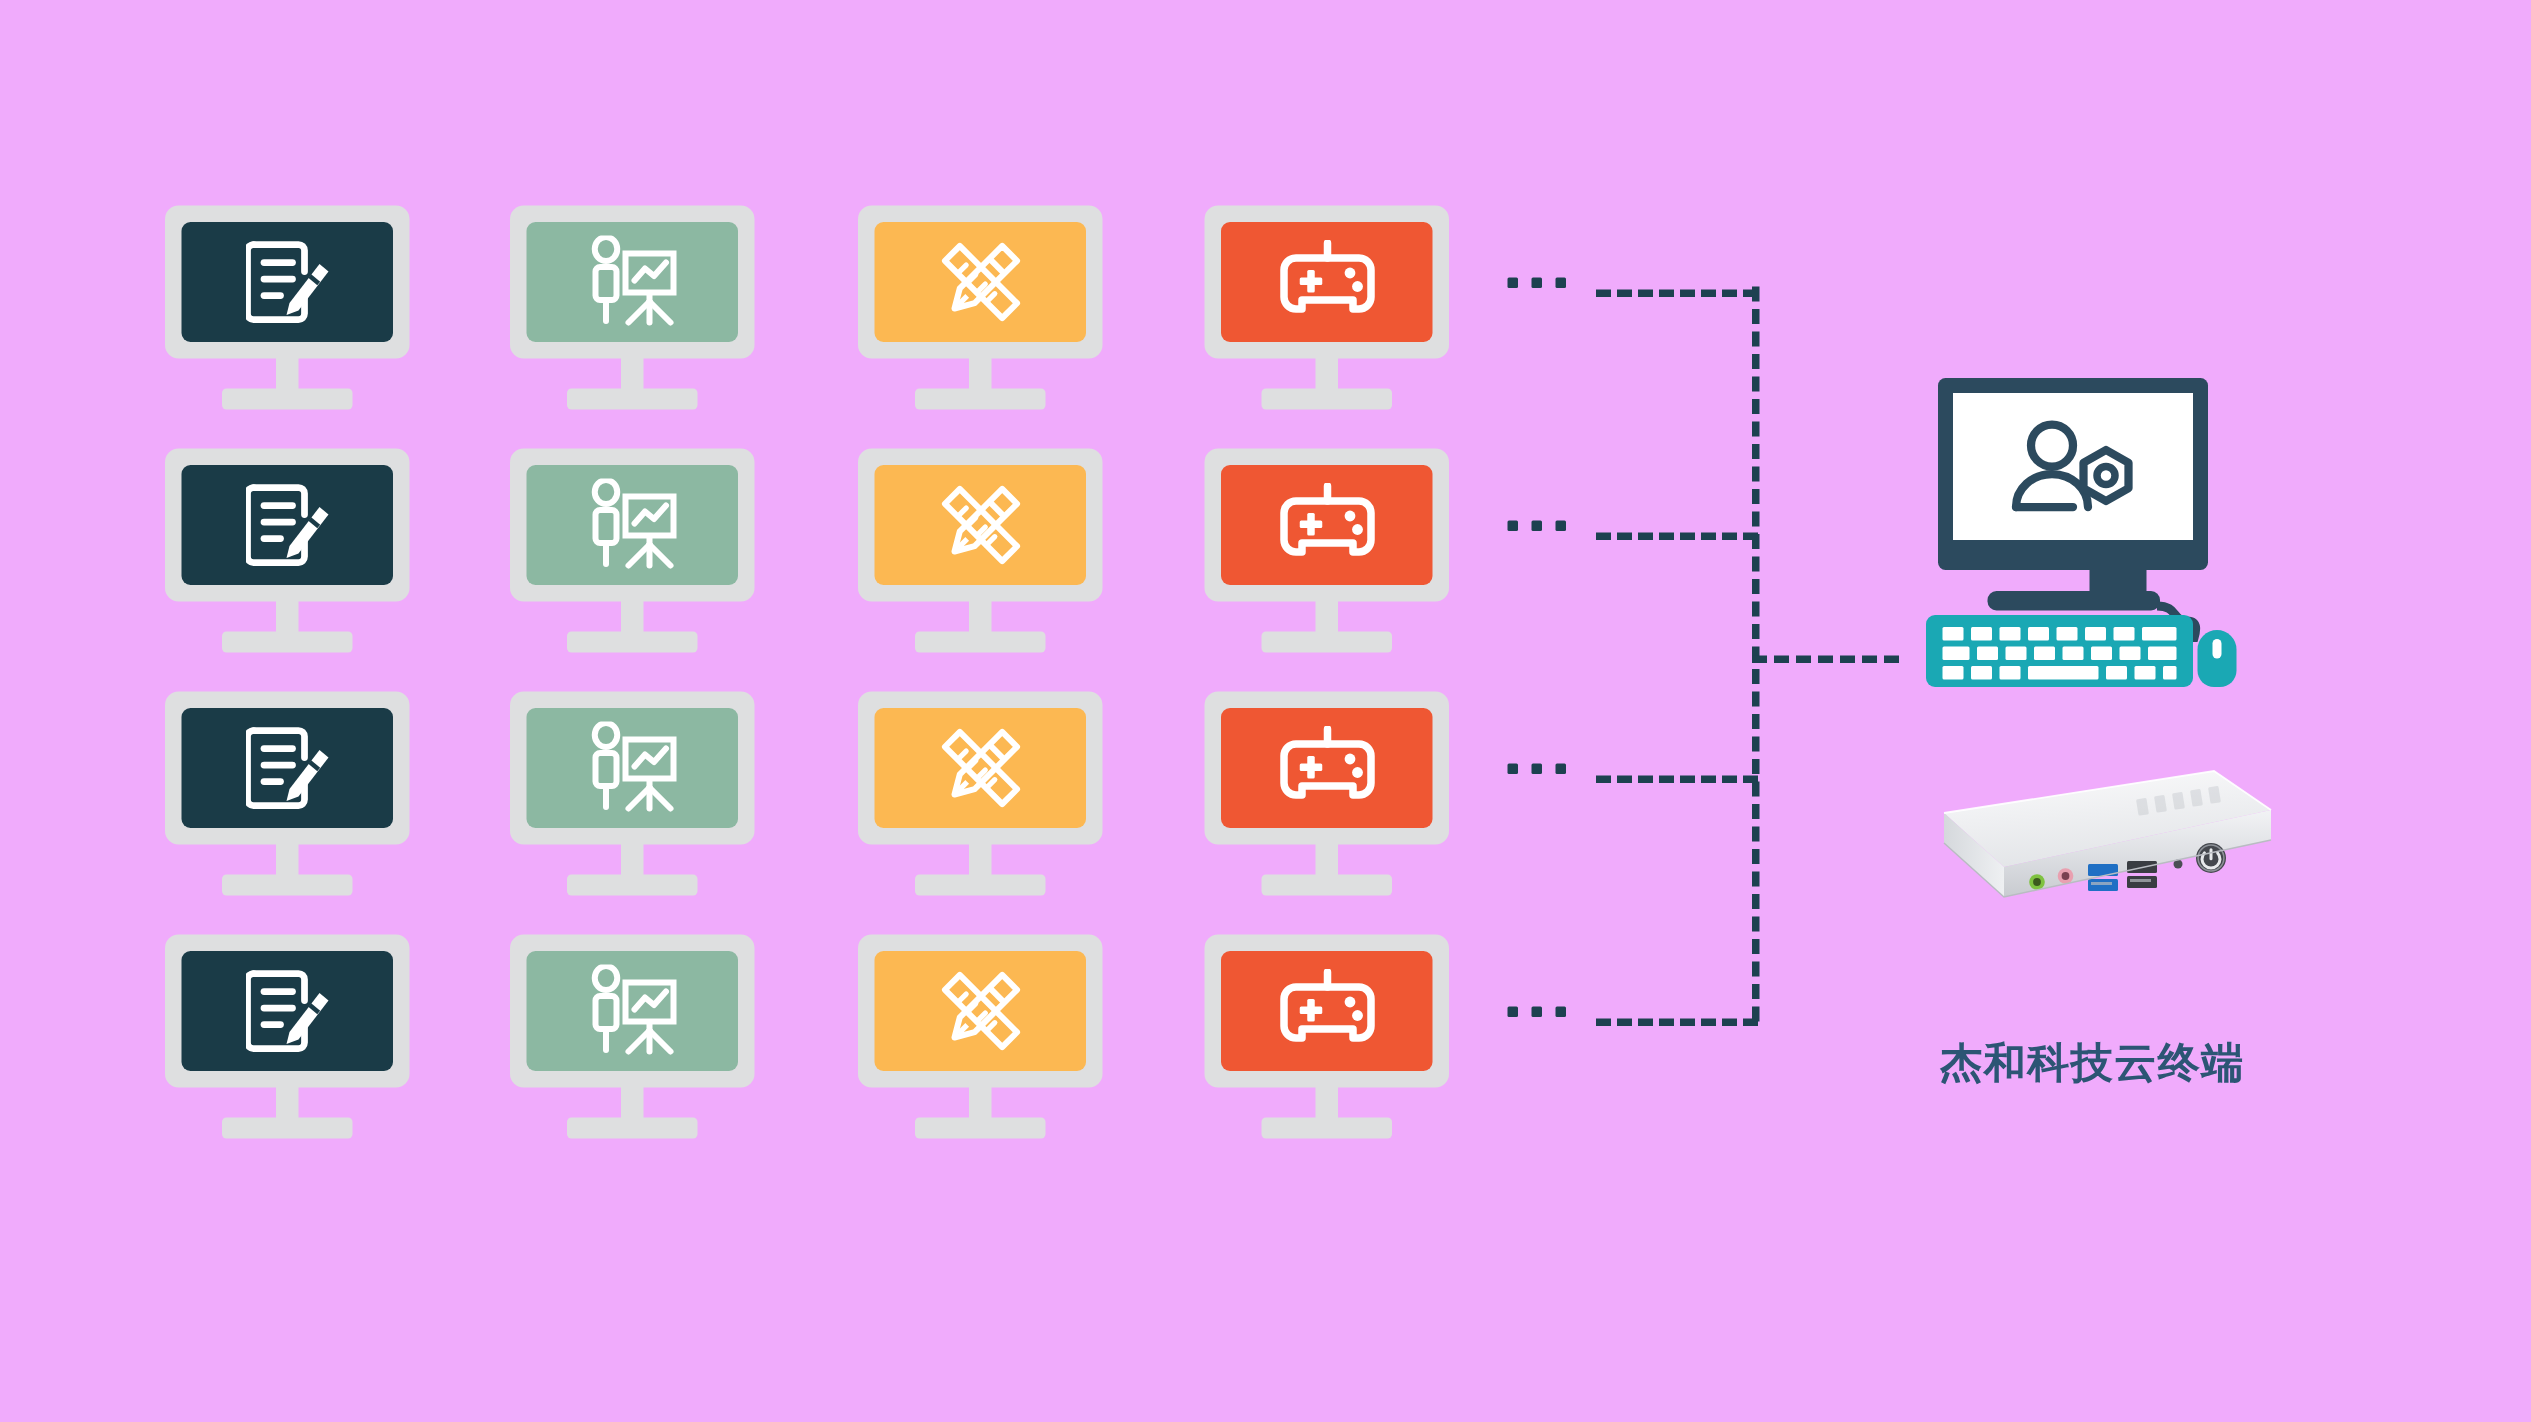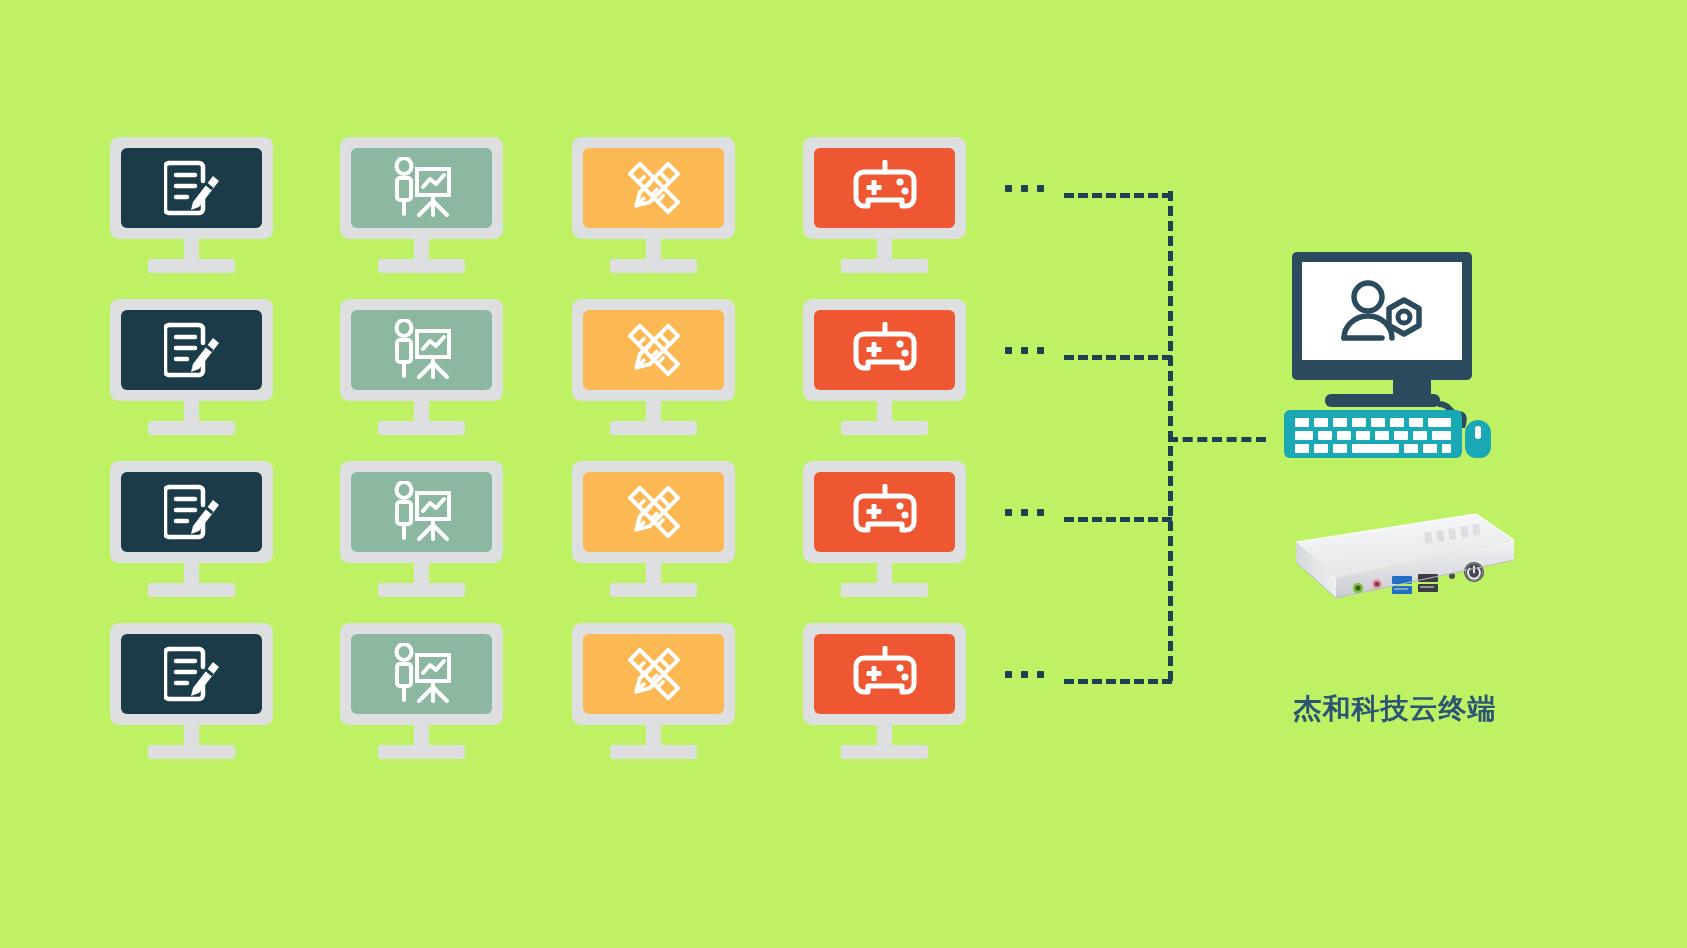--- a/index.html
+++ b/index.html
@@ -1,18 +1,18 @@
 <!DOCTYPE html>
 <html><head>
 <meta charset="utf-8">
 <style>
   html,body{margin:0;padding:0;background:#ffffff;}
   body{width:1687px;height:948px;position:relative;overflow:hidden;
        font-family:"Liberation Sans","DejaVu Sans",sans-serif;}
-  #stage{position:absolute;left:0;top:0;width:1687px;height:948px;background:#bef264;}
+  #stage{position:absolute;left:0;top:0;width:1687px;height:948px;background:#f0abfc;}
 
   
   .client-monitor{position:absolute;width:163px;height:142px;}
   .cm-bezel{position:absolute;left:0;top:0;width:163px;height:102px;
             background:#dedfe0;border-radius:9px;}
   .cm-screen{position:absolute;left:11px;top:11px;width:141px;height:80px;border-radius:6px;}
   .cm-neck{position:absolute;left:74px;top:100px;width:15px;height:26px;background:#dedfe0;}
   .cm-foot{position:absolute;left:38px;top:122px;width:87px;height:14px;
            background:#dedfe0;border-radius:3px;}
   .cm-icon{position:absolute;left:11px;top:11px;width:141px;height:80px;

